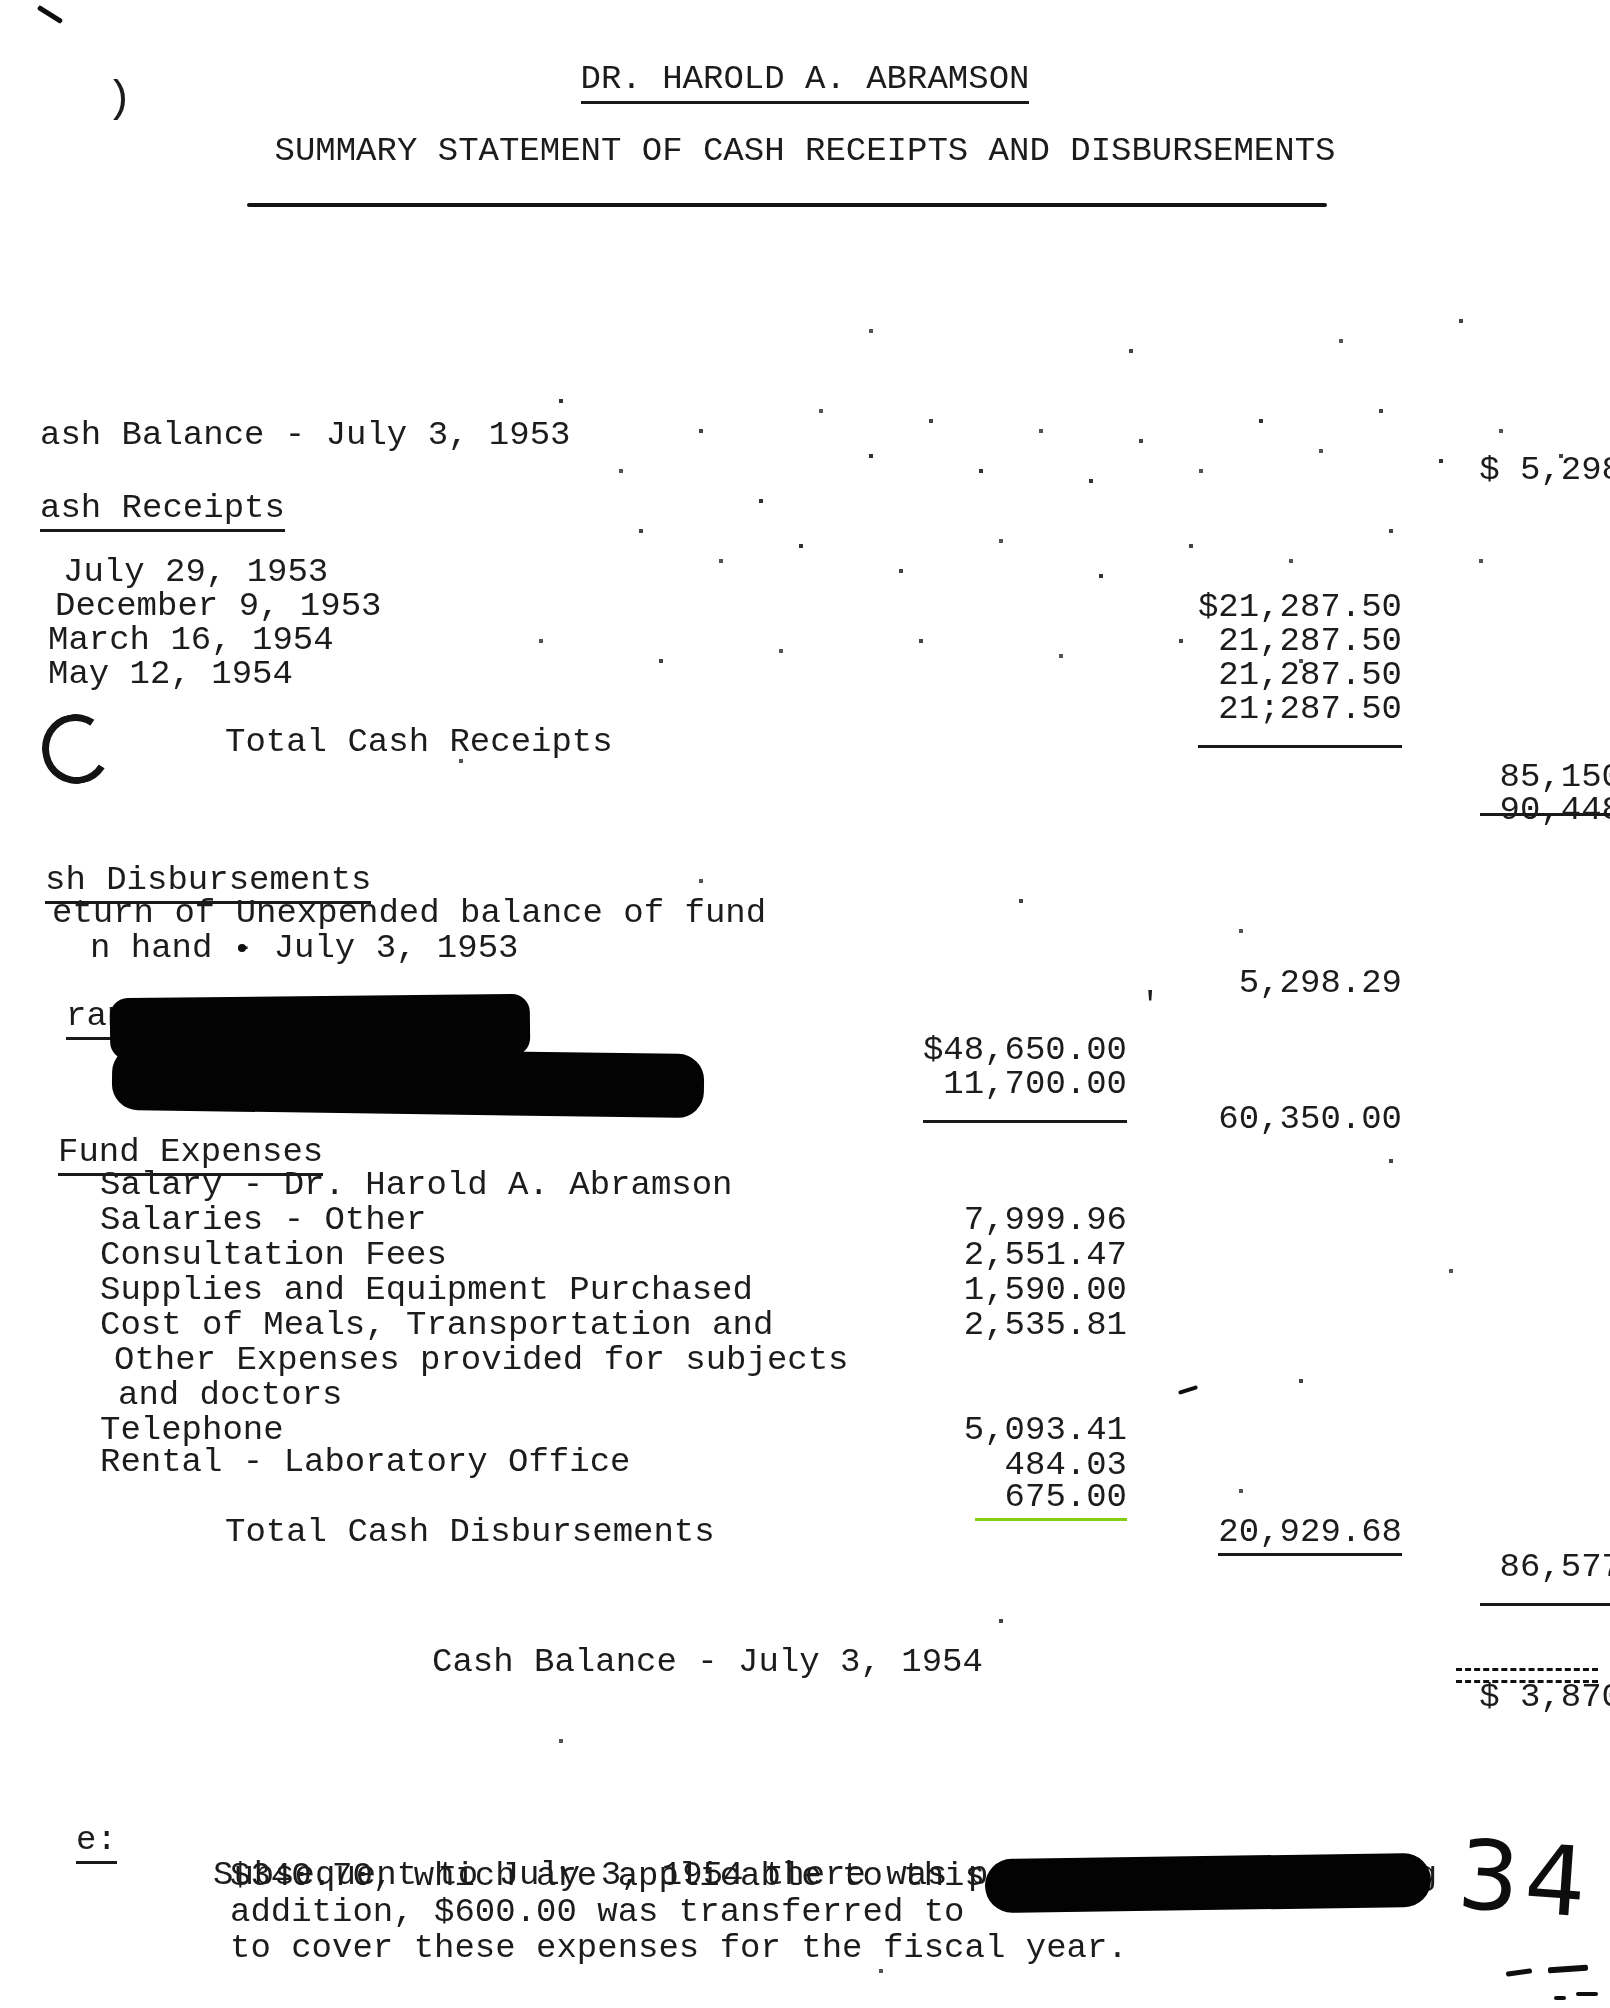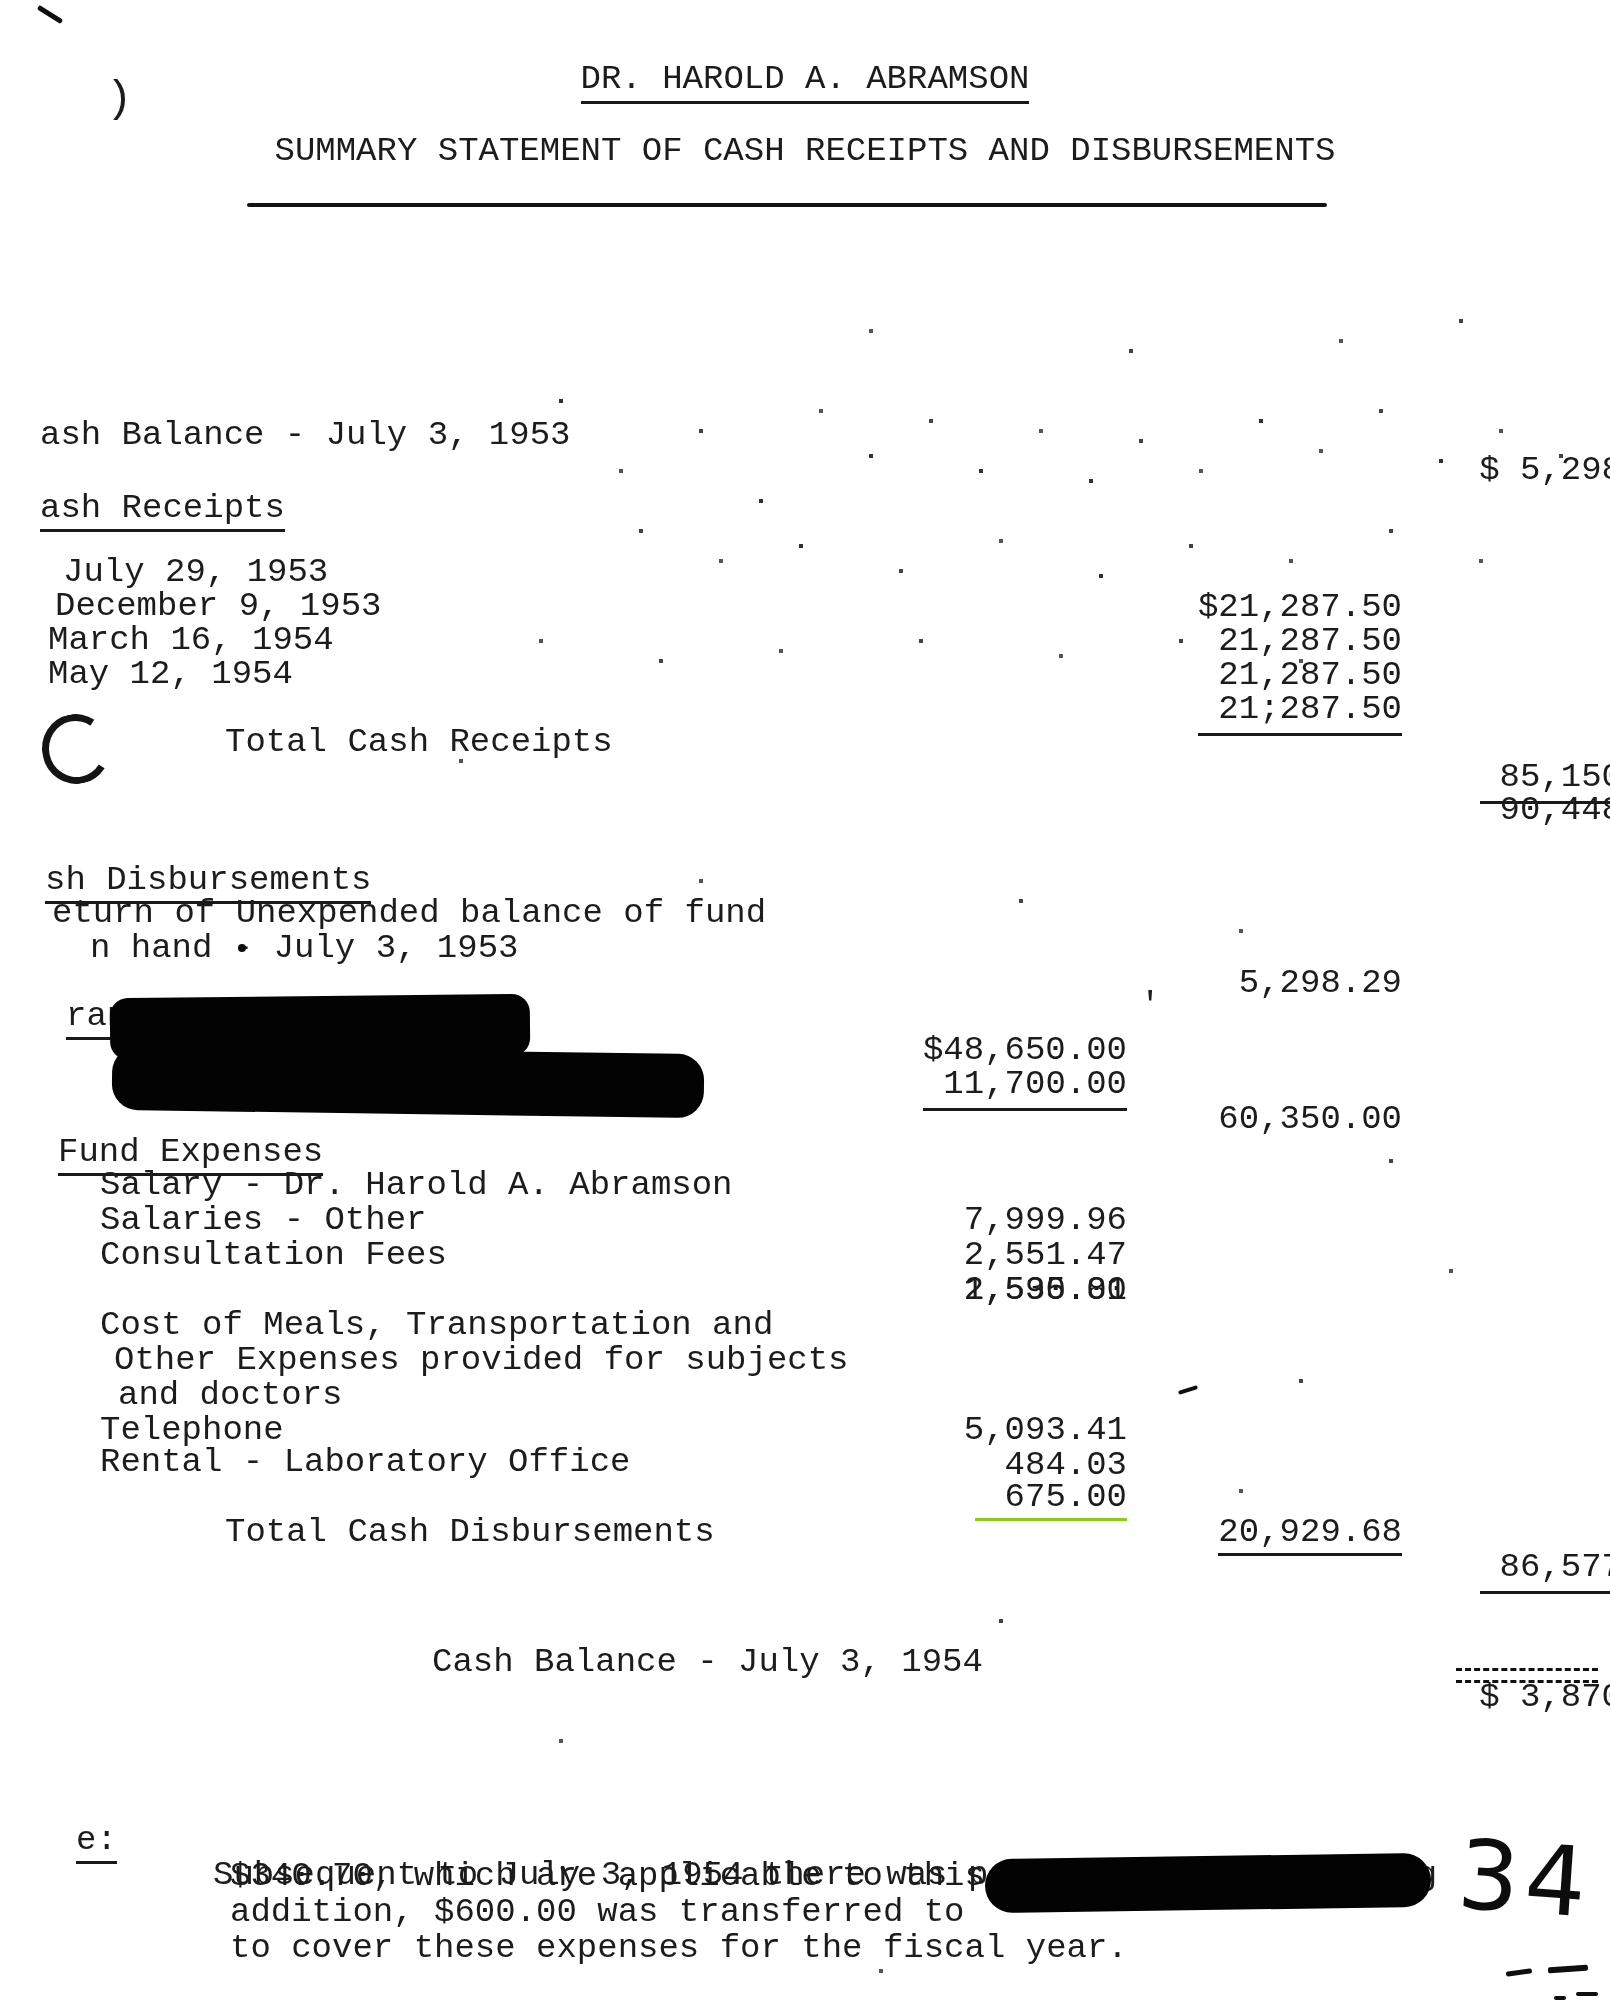--- a/index.html
+++ b/index.html
@@ -10,21 +10,21 @@
     font-size:34px;line-height:35px;color:#1f1f1f;
   }
   .scan{position:absolute;inset:0;filter:blur(0.3px) contrast(1.03);}
   .center{position:absolute;left:0;width:100%;text-align:center;white-space:pre;}
   .row{position:absolute;left:0;width:100%;height:36px;white-space:pre;}
   .lbl{position:absolute;white-space:pre;}
   .amtA{position:absolute;right:483px;white-space:pre;}
   .amtB{position:absolute;right:208px;white-space:pre;}
   .amtC{position:absolute;right:-12px;white-space:pre;}
   .ul{border-bottom:3px solid #1c1c1c;padding-bottom:3px;}
-  .ul-ext{border-bottom:3px solid #1c1c1c;padding-bottom:6px;padding-left:20px;}
+  .ul-ext{border-bottom:3px solid #1c1c1c;padding-bottom:18px;padding-left:20px;}
   .ul-ext2{border-bottom:3px solid #84cc16;padding-bottom:3px;padding-left:30px;}
   .rule{position:absolute;height:4px;background:#161616;border-radius:2px;}
   .redaction{position:absolute;background:#070707;}
   .mark{position:absolute;white-space:pre;}
   .dbl-underline{position:absolute;height:9px;border-top:3px dashed #141414;border-bottom:3px dashed #141414;}
   .circle-mark{position:absolute;width:54px;height:56px;border:7px solid #171717;
     border-radius:50%;border-right-color:transparent;transform:rotate(-12deg);}
   .handwritten{position:absolute;font-family:"DejaVu Sans",sans-serif;color:#101010;
     transform:rotate(4deg);letter-spacing:6px;}
   .dash{position:absolute;background:#111;border-radius:2px;}
@@ -133,20 +133,21 @@
     </div>
     <div class="row" style="top:1168px">
       <span class="lbl" style="left:100px">Salaries - Other</span>
       <span class="amtA">2,551.47</span>
     </div>
     <div class="row" style="top:1203px">
       <span class="lbl" style="left:100px">Consultation Fees</span>
       <span class="amtA">1,590.00</span>
     </div>
     <div class="row" style="top:1238px">
+      <span class="lbl" style="left:100px">Supplies and Equipment Purchased</span>
       <span class="amtA">2,535.81</span>
     </div>
     <div class="row" style="top:1273px">
       <span class="lbl" style="left:100px">Cost of Meals, Transportation and</span>
     </div>
     <div class="row" style="top:1308px">
       <span class="lbl" style="left:114px">Other Expenses provided for subjects</span>
     </div>
     <div class="row" style="top:1343px">
       <span class="lbl" style="left:118px">and doctors</span>

